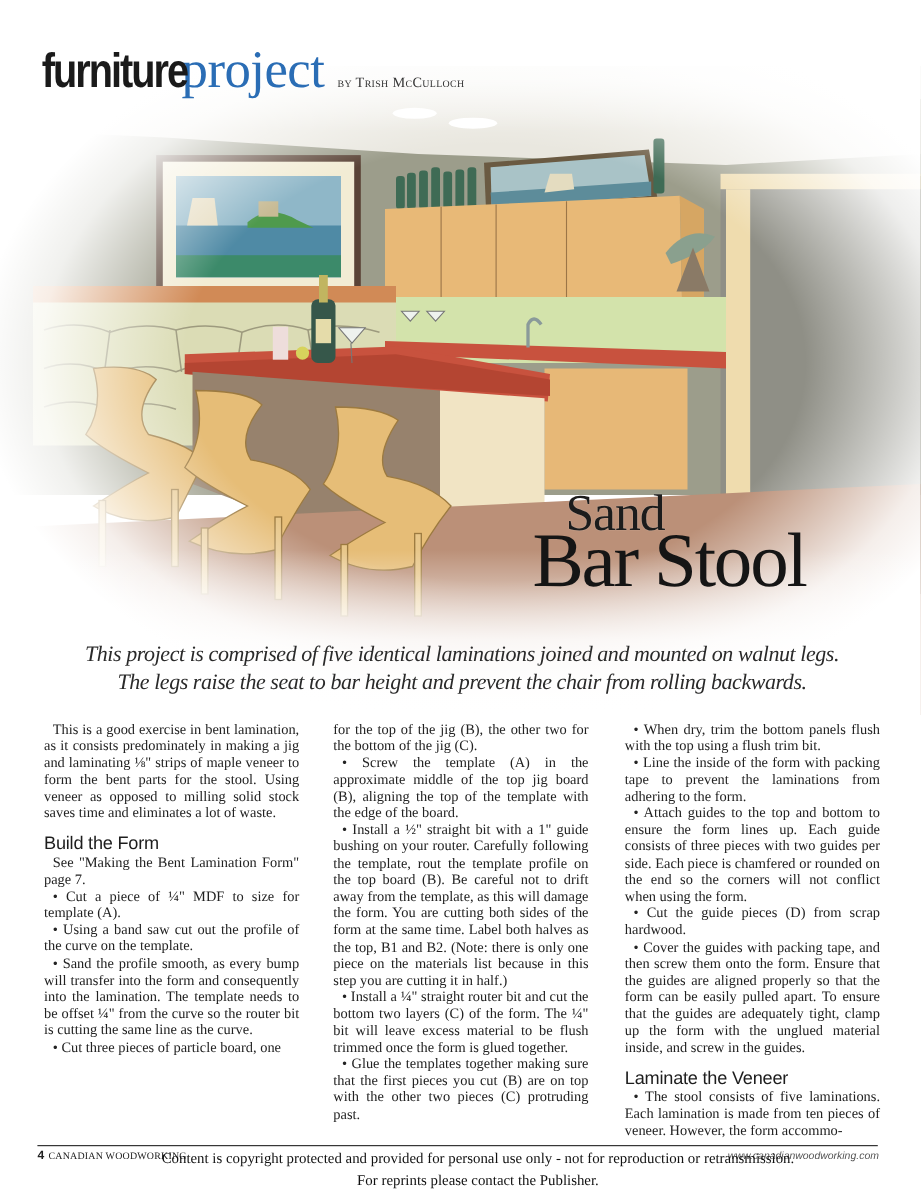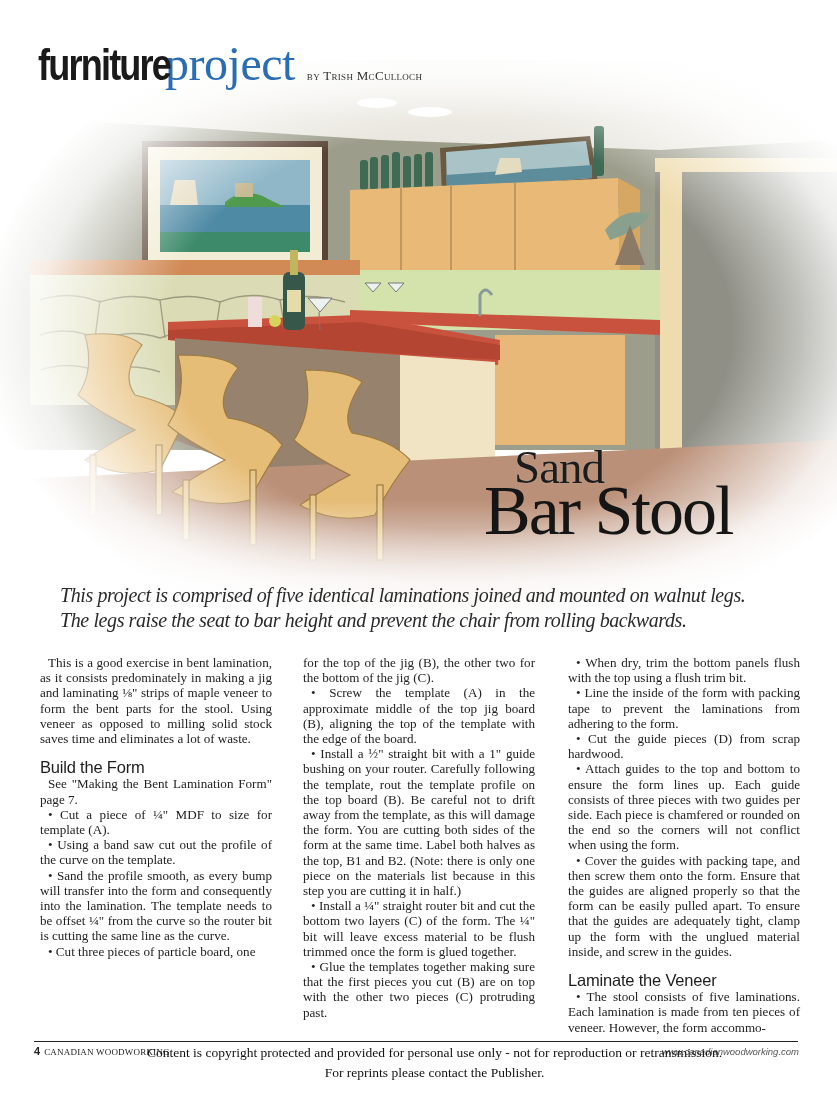--- a/index.html
+++ b/index.html
@@ -48,21 +48,21 @@
     position: absolute; left: 514px; top: 440px; font-size: 47px; color: #1c1c1c;
     letter-spacing: -1px; text-shadow: 0 0 1px rgba(255,255,255,0.5);
   }
   .title-main {
     position: absolute; left: 484px; top: 476px; font-size: 70px; color: #151515;
     letter-spacing: -2px; line-height: 1;
   }
 
   
   .deck {
-    position: absolute; left: 60px; top: 583px; width: 720px; 
+    position: absolute; left: 60px; top: 583px; width: 720px; text-align: center;
     font-style: italic; font-size: 20px; line-height: 25px; color: #2a2a2a; letter-spacing: -0.4px;
   }
 
   
   .columns { position: absolute; left: 40px; top: 655px; width: 760px; height: 380px; }
   .col { position: absolute; top: 0; width: 232px; font-size: 13.1px; line-height: 15.2px; text-align: justify; color: #222; }
   .col1 { left: 0; }
   .col2 { left: 263px; }
   .col3 { left: 528px; }
   .col p { margin: 0; text-indent: 8px; }
@@ -234,22 +234,22 @@
     <p class="noindent">for the top of the jig (B), the other two for the bottom of the jig (C).</p>
     <p class="bullet">Screw the template (A) in the approximate middle of the top jig board (B), aligning the top of the template with the edge of the board.</p>
     <p class="bullet">Install a ½" straight bit with a 1" guide bushing on your router. Carefully following the template, rout the template profile on the top board (B). Be careful not to drift away from the template, as this will damage the form. You are cutting both sides of the form at the same time.  Label both halves as the top, B1 and B2. (Note: there is only one piece on the materials list because in this step you are cutting it in half.)</p>
     <p class="bullet">Install a ¼" straight router bit and cut the bottom two layers (C) of the form.  The ¼" bit will leave excess material to be flush trimmed once the form is glued together.</p>
     <p class="bullet">Glue the templates together making sure that the first pieces you cut (B) are on top with the other two pieces (C) protruding past.</p>
   </div>
 
   <div class="col col3">
     <p class="bullet">When dry, trim the bottom panels flush with the top using a flush trim bit.</p>
     <p class="bullet">Line the inside of the form with packing tape to prevent the laminations from adhering to the form.</p>
+    <p class="bullet">Attach guides to the top and bottom to ensure the form lines up. Each guide consists of three pieces with two guides per side. Each piece is chamfered or rounded on the end so the corners will not conflict when using the form.</p>
     <p class="bullet">Cut the guide pieces (D) from scrap hardwood.</p>
-    <p class="bullet">Attach guides to the top and bottom to ensure the form lines up. Each guide consists of three pieces with two guides per side. Each piece is chamfered or rounded on the end so the corners will not conflict when using the form.</p>
     <p class="bullet">Cover the guides with packing tape, and then screw them onto the form. Ensure that the guides are aligned properly so that the form can be easily pulled apart. To ensure that the guides are adequately tight, clamp up the form with the unglued material inside, and screw in the guides.</p>
     <h2>Laminate the Veneer</h2>
     <p class="bullet">The stool consists of five laminations. Each lamination is made from ten pieces of veneer. However, the form accommo-</p>
   </div>
 </div>
 
 <div class="footer-rule"></div>
 <div class="folio">
   <b>4</b><span class="pub">CANADIAN WOODWORKING</span>
 </div>

